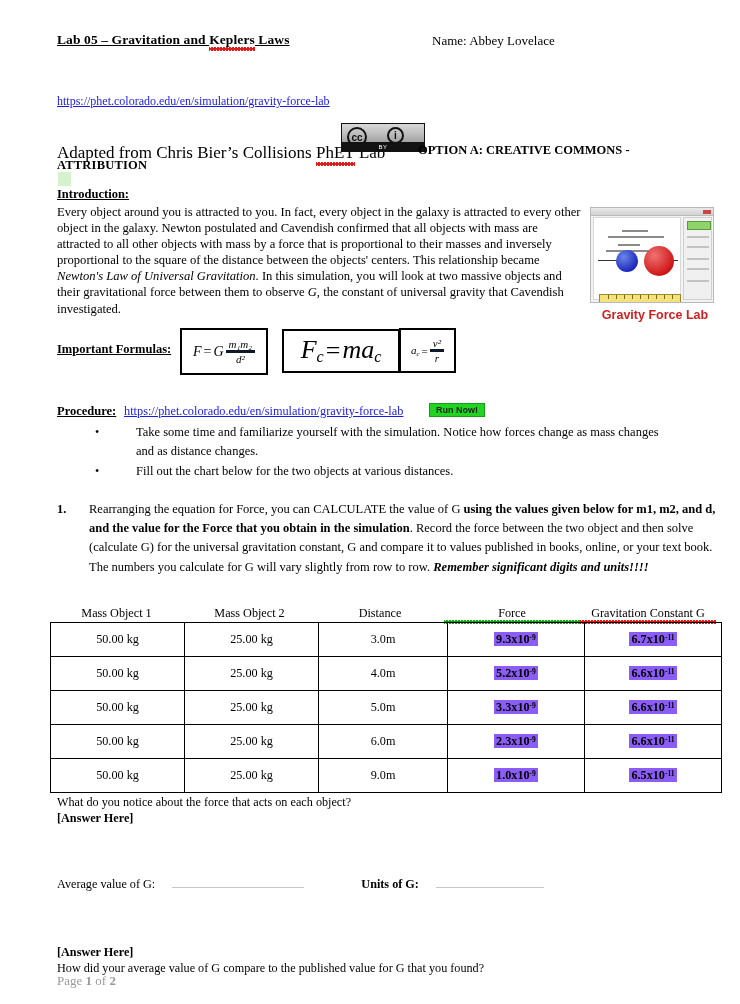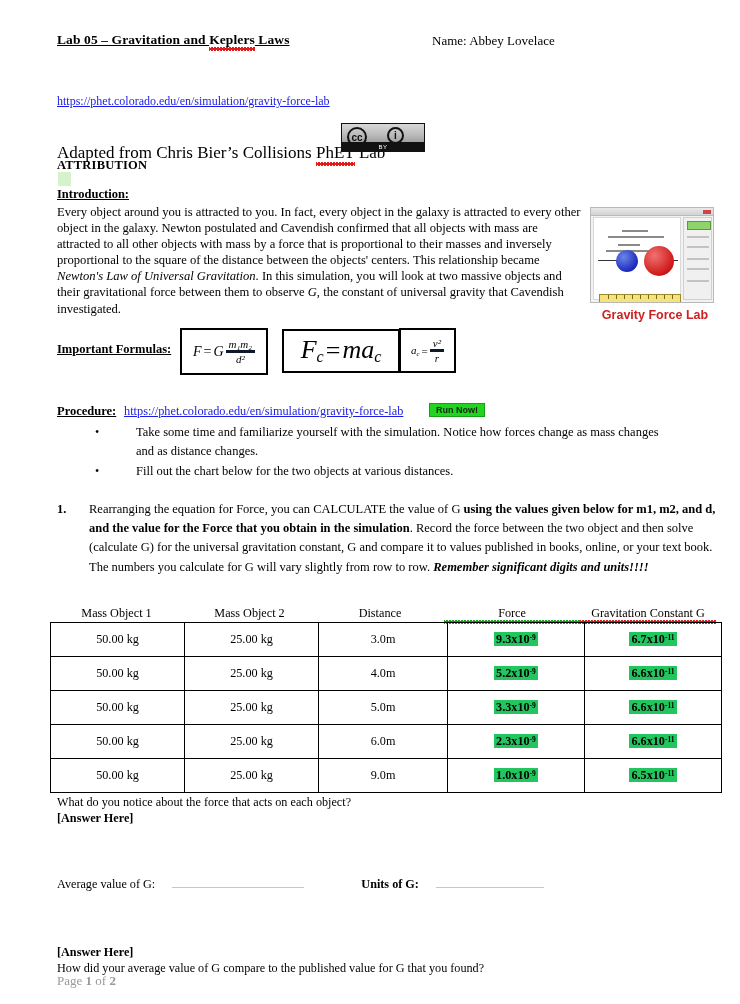--- a/index.html
+++ b/index.html
@@ -398,21 +398,21 @@
     height: 33px;
     text-align: center;
     font-size: 12.2px;
     padding: 0;
   }
   #data-table .c1 { width: 133px; }
   #data-table .c2 { width: 133px; }
   #data-table .c3 { width: 128px; }
   #data-table .c4 { width: 136px; }
   #data-table .c5 { width: 136px; }
-  .hl { background: #22c55e; padding: 0 2px; font-weight: bold; }
+  .hl { background: #8b5cf6; padding: 0 2px; font-weight: bold; }
 
   
   #q-force {
     left: 57px; top: 795px;
     font-size: 12.2px;
   }
   #ans-1 {
     left: 57px; top: 811px;
     font-size: 12.2px;
     font-weight: bold;
@@ -462,20 +462,21 @@
   <div class="abs" id="attrib-text"><span>Adapted from Chris Bier’s Collisions </span><span class="sq sq-red">PhET</span><span> Lab</span></div>
 
   <div class="abs" id="cc-badge">
     <div class="cc-top"></div>
     <div class="cc-circ" id="cc-circ-cc">cc</div>
     <div class="cc-circ" id="cc-circ-by">i</div>
     <div class="cc-bot"></div>
     <div class="cc-by">BY</div>
   </div>
 
+  <div class="abs" id="option-a">OPTION A: CREATIVE COMMONS -</div>
   <div class="abs" id="attribution-word">ATTRIBUTION</div>
   <div class="abs" id="green-mark"></div>
 
   <div class="abs" id="intro-heading">Introduction:</div>
 
   <div class="abs" id="intro-body"><span>Every object around you is attracted to you.  In fact, every object in the galaxy is attracted to every other object in the galaxy.  Newton postulated and Cavendish confirmed that all objects with mass are attracted to all other objects with mass by a force that is proportional to their masses and inversely proportional to the square of the distance between the objects' centers.  This relationship became </span><span class="i">Newton's Law of Universal Gravitation</span><span>.  In this simulation, you will look at two massive objects and their gravitational force between them to observe </span><span class="i">G</span><span>, the constant of universal gravity that Cavendish investigated.</span></div>
 
   <div class="abs" id="sim-thumb">
     <div class="win-bar"></div>
     <div class="win-close"></div>

